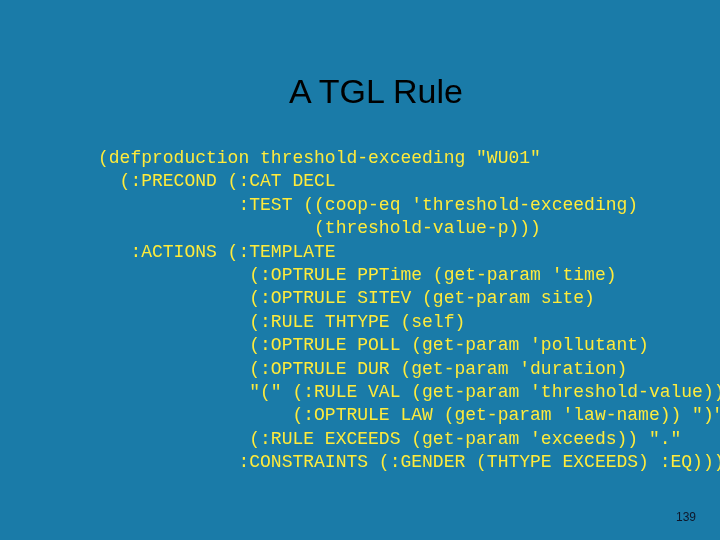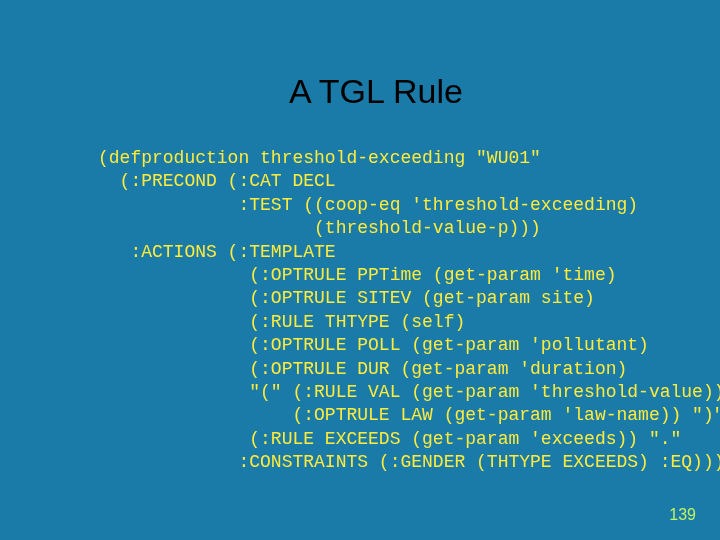--- a/index.html
+++ b/index.html
@@ -24,22 +24,22 @@
     font-size: 18px;
     line-height: 1.3;
     color: #ffeb3b;
     white-space: pre;
     padding-left: 74px;
   }
   .pagenum {
     position: absolute;
     bottom: 24px;
     right: 32px;
-    color: #bef264;
-    font-size: 16px;
+    color: #0f172a;
+    font-size: 12px;
   }
 </style>
 </head>
 <body>
 
 <h1 class="title">A TGL Rule</h1>
 
 <div class="code">(defproduction threshold-exceeding "WU01"
   (:PRECOND (:CAT DECL
              :TEST ((coop-eq 'threshold-exceeding)

